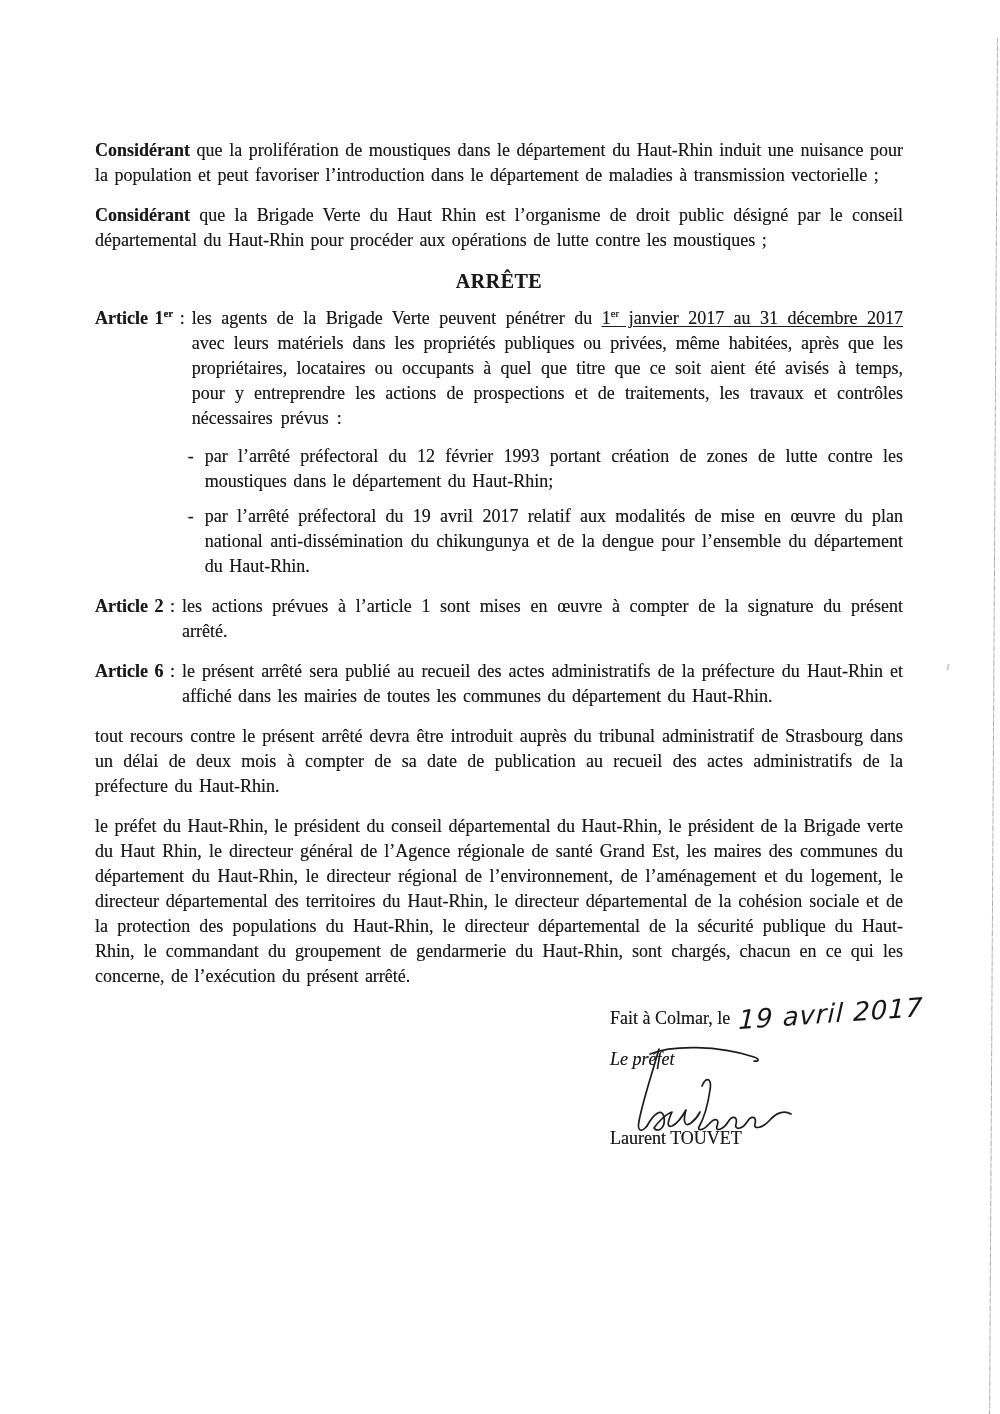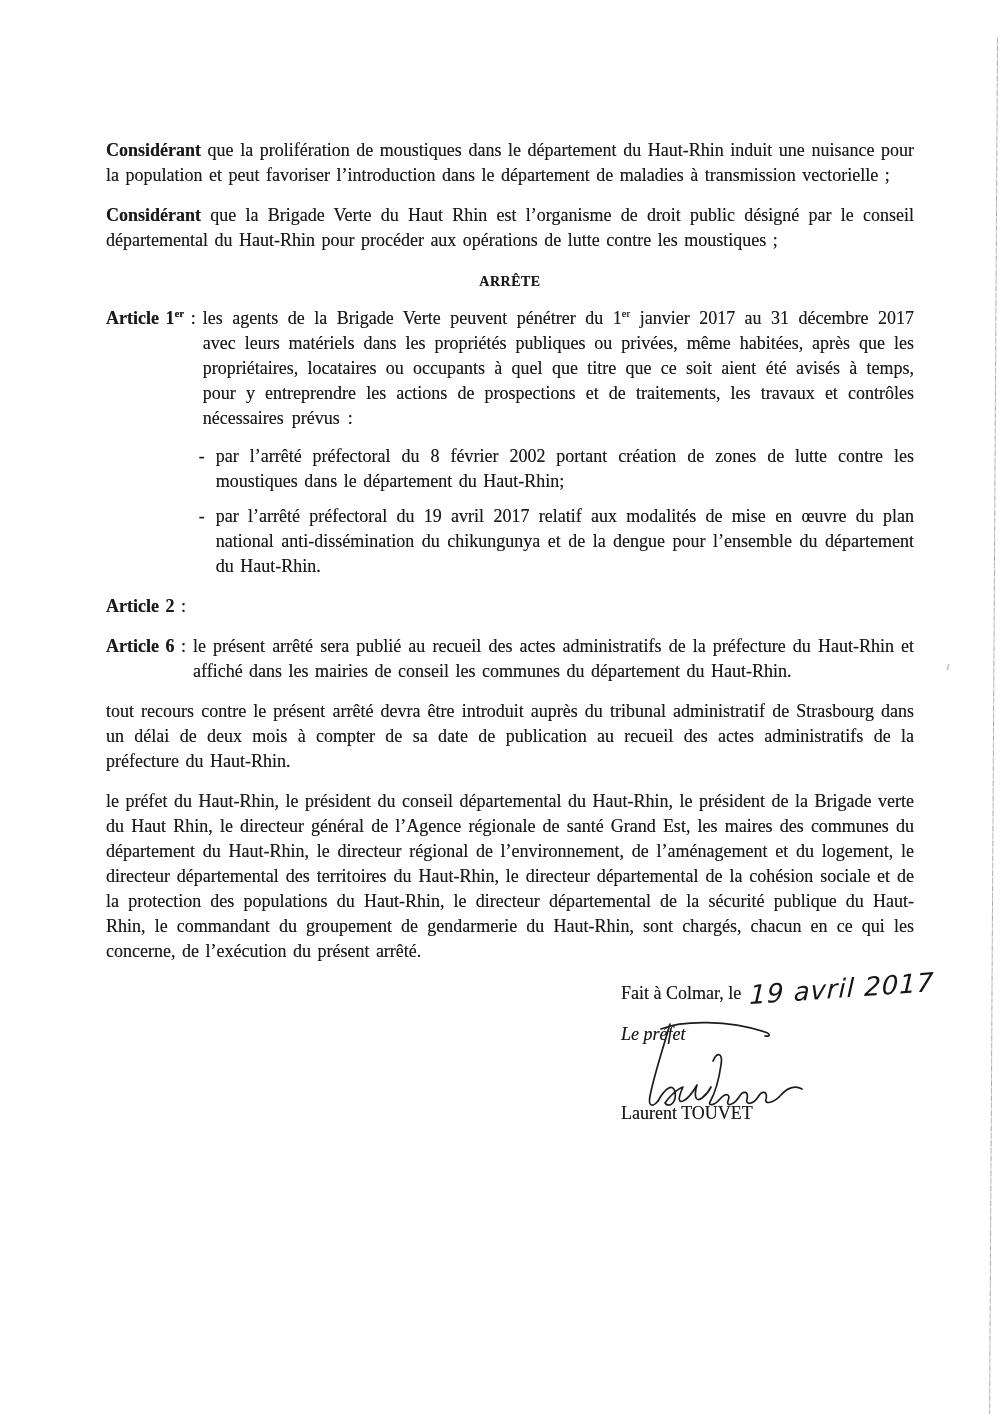--- a/index.html
+++ b/index.html
@@ -11,34 +11,34 @@
     position: relative;
     width: 1000px;
     height: 1414px;
     background: #ffffff;
     overflow: hidden;
     font-family: "Liberation Serif", serif;
     color: #1a1a1a;
   }
   .content {
     position: absolute;
-    left: 106px;
+    left: 95px;
     top: 138px;
     width: 808px;
     font-size: 18px;
     line-height: 25px;
     text-align: justify;
     word-spacing: 2px;
     text-shadow: 0 0 0.4px rgba(20,20,20,0.55);
   }
   .para { margin: 0 0 15px 0; }
   .lead { font-weight: bold; }
   .doc-title {
     margin: 16px 0 12px 0;
-    font-size: 14px;
+    font-size: 20px;
     font-weight: bold;
     text-align: center;
     letter-spacing: 0.5px;
   }
   .article {
     display: flex;
     margin: 0 0 15px 0;
   }
   .article-label {
     flex: 0 0 auto;
@@ -49,21 +49,21 @@
   .article-body {
     flex: 1 1 auto;
     text-align: justify;
   }
   .a1-body { word-spacing: 3.5px; }
   sup {
     font-size: 11px;
     line-height: 0;
     vertical-align: super;
   }
-  .u-date { text-underline-offset: 2px; }
+  .u-date { text-decoration: underline; text-underline-offset: 2px; }
   .bullets { margin-top: 13px; }
   .bullet {
     display: flex;
     word-spacing: 2px;
   }
   .bullet + .bullet { margin-top: 10px; }
   .bullet-dash {
     flex: 0 0 17px;
     margin-left: -4px;
   }
@@ -148,37 +148,38 @@
 
     <div class="doc-title">ARRÊTE</div>
 
     <div class="article">
       <div class="article-label"><b><span>Article 1</span><sup>er</sup></b><span> :</span></div>
       <div class="article-body a1-body">
         <span>les agents de la Brigade Verte peuvent pénétrer du </span><span class="u-date"><span>1</span><sup>er</sup><span> janvier 2017 au 31 décembre 2017</span></span><span> avec leurs matériels dans les propriétés publiques ou privées, même habitées, après que les propriétaires, locataires ou occupants à quel que titre que ce soit aient été avisés à temps, pour y entreprendre les actions de prospections et de traitements, les travaux et contrôles nécessaires prévus :</span>
         <div class="bullets">
           <div class="bullet">
             <span class="bullet-dash">-</span>
-            <span class="bullet-text">par l’arrêté préfectoral du 8 février 2002 portant création de zones de lutte contre les moustiques dans le département du Haut-Rhin;</span>
+            <span class="bullet-text">par l’arrêté préfectoral du 12 février 1993 portant création de zones de lutte contre les moustiques dans le département du Haut-Rhin;</span>
           </div>
           <div class="bullet">
             <span class="bullet-dash">-</span>
             <span class="bullet-text">par l’arrêté préfectoral du 19 avril 2017 relatif aux modalités de mise en œuvre du plan national anti-dissémination du chikungunya et de la dengue pour l’ensemble du département du Haut-Rhin.</span>
           </div>
         </div>
       </div>
     </div>
 
     <div class="article">
       <div class="article-label"><b>Article 2</b><span> :</span></div>
+      <div class="article-body">les actions prévues à l’article 1 sont mises en œuvre à compter de la signature du présent arrêté.</div>
     </div>
 
     <div class="article">
       <div class="article-label"><b>Article 6</b><span> :</span></div>
-      <div class="article-body">le présent arrêté sera publié au recueil des actes administratifs de la préfecture du Haut-Rhin et affiché dans les mairies de conseil les communes du département du Haut-Rhin.</div>
+      <div class="article-body">le présent arrêté sera publié au recueil des actes administratifs de la préfecture du Haut-Rhin et affiché dans les mairies de toutes les communes du département du Haut-Rhin.</div>
     </div>
 
     <div class="article">
       <div class="article-body">tout recours contre le présent arrêté devra être introduit auprès du tribunal administratif de Strasbourg dans un délai de deux mois à compter de sa date de publication au recueil des actes administratifs de la préfecture du Haut-Rhin.</div>
     </div>
 
     <div class="article">
       <div class="article-body">le préfet du Haut-Rhin, le président du conseil départemental du Haut-Rhin, le président de la Brigade verte du Haut Rhin, le directeur général de l’Agence régionale de santé Grand Est, les maires des communes du département du Haut-Rhin, le directeur régional de l’environnement, de l’aménagement et du logement, le directeur départemental des territoires du Haut-Rhin, le directeur départemental de la cohésion sociale et de la protection des populations du Haut-Rhin, le directeur départemental de la sécurité publique du Haut-Rhin, le commandant du groupement de gendarmerie du Haut-Rhin, sont chargés, chacun en ce qui les concerne, de l’exécution du présent arrêté.</div>
     </div>
 

